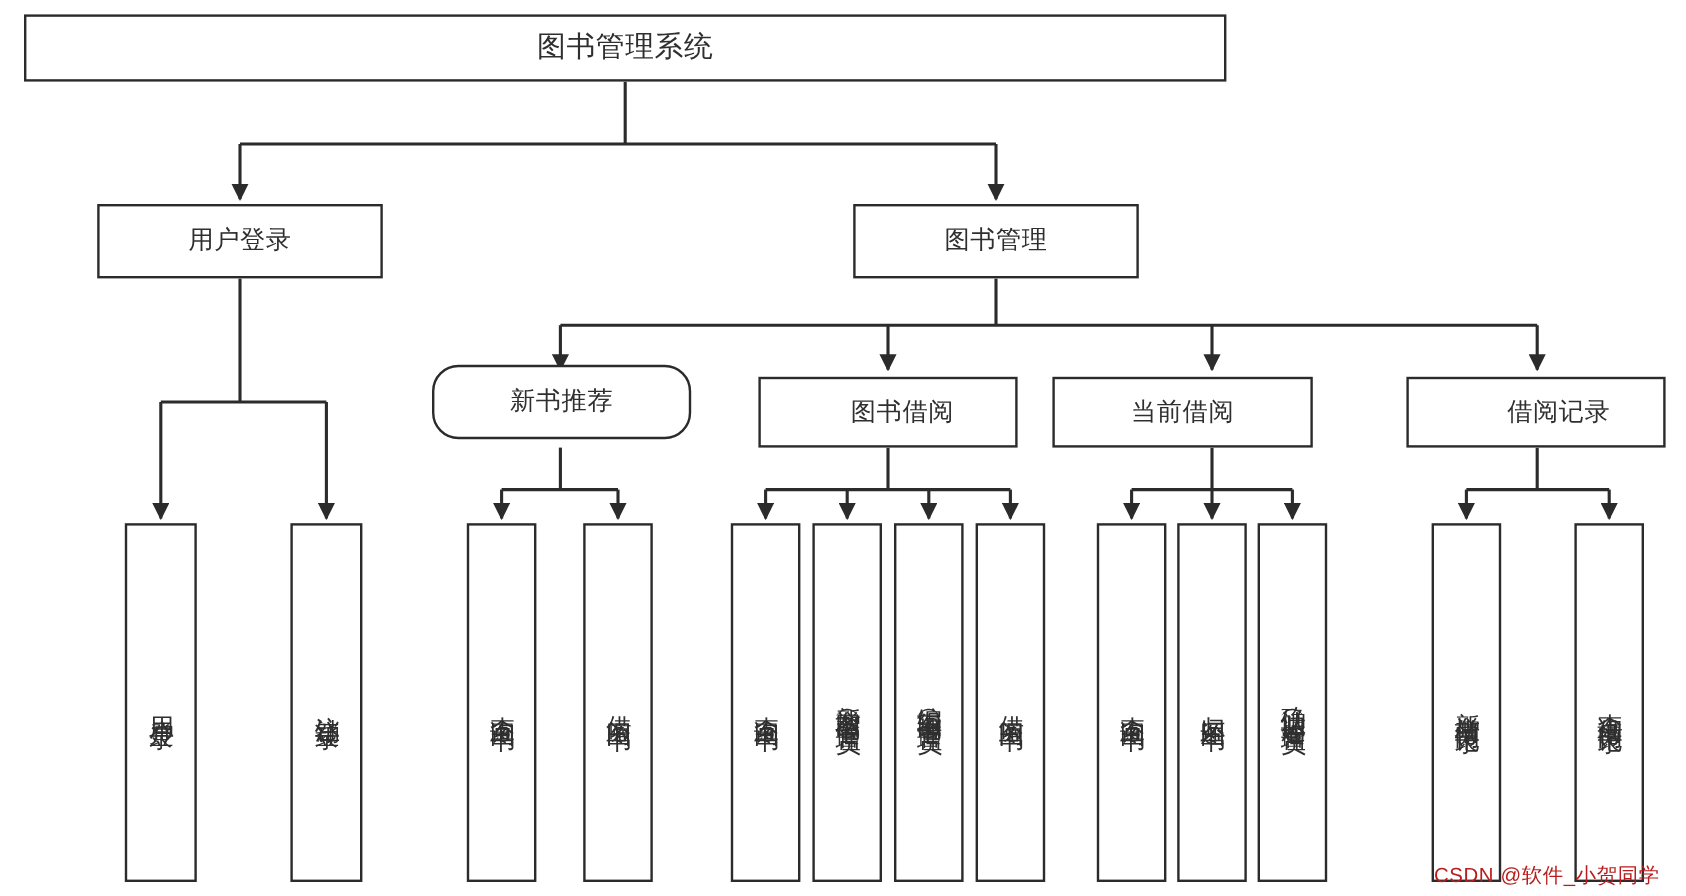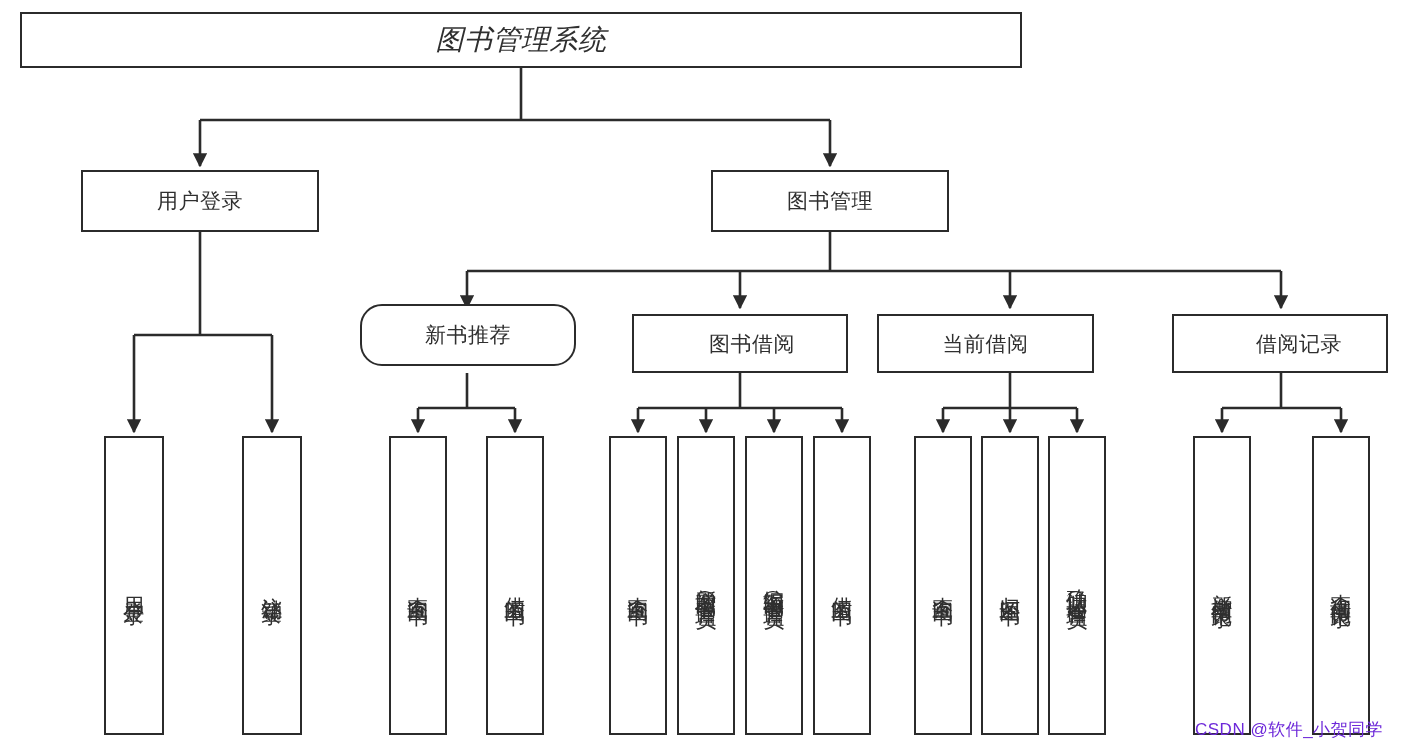--- a/index.html
+++ b/index.html
@@ -40,39 +40,38 @@
     text-align: center;
     letter-spacing: 0.5px;
   }
   
   .node.h .label {
     font-size: 21px;
     line-height: 1.1;
     white-space: nowrap;
   }
   .node.root .label {
-    font-size: 28px;
-    font-style: italic;
+    font-size: 24px;
   }
   
   .node.v {
     align-items: center;
     justify-content: center;
   }
   .node.v .label {
     writing-mode: vertical-rl;
     text-orientation: upright;
     font-size: 21px;
     line-height: 1.12;
     letter-spacing: 3px;
     white-space: nowrap;
   }
   .watermark {
     position: absolute;
-    color: #6d28d9;
+    color: #b91c1c;
     font-size: 17px;
     letter-spacing: 0.5px;
     z-index: 5;
     white-space: nowrap;
     pointer-events: none;
     text-align: right;
   }
 </style>
 </head>
 <body>

